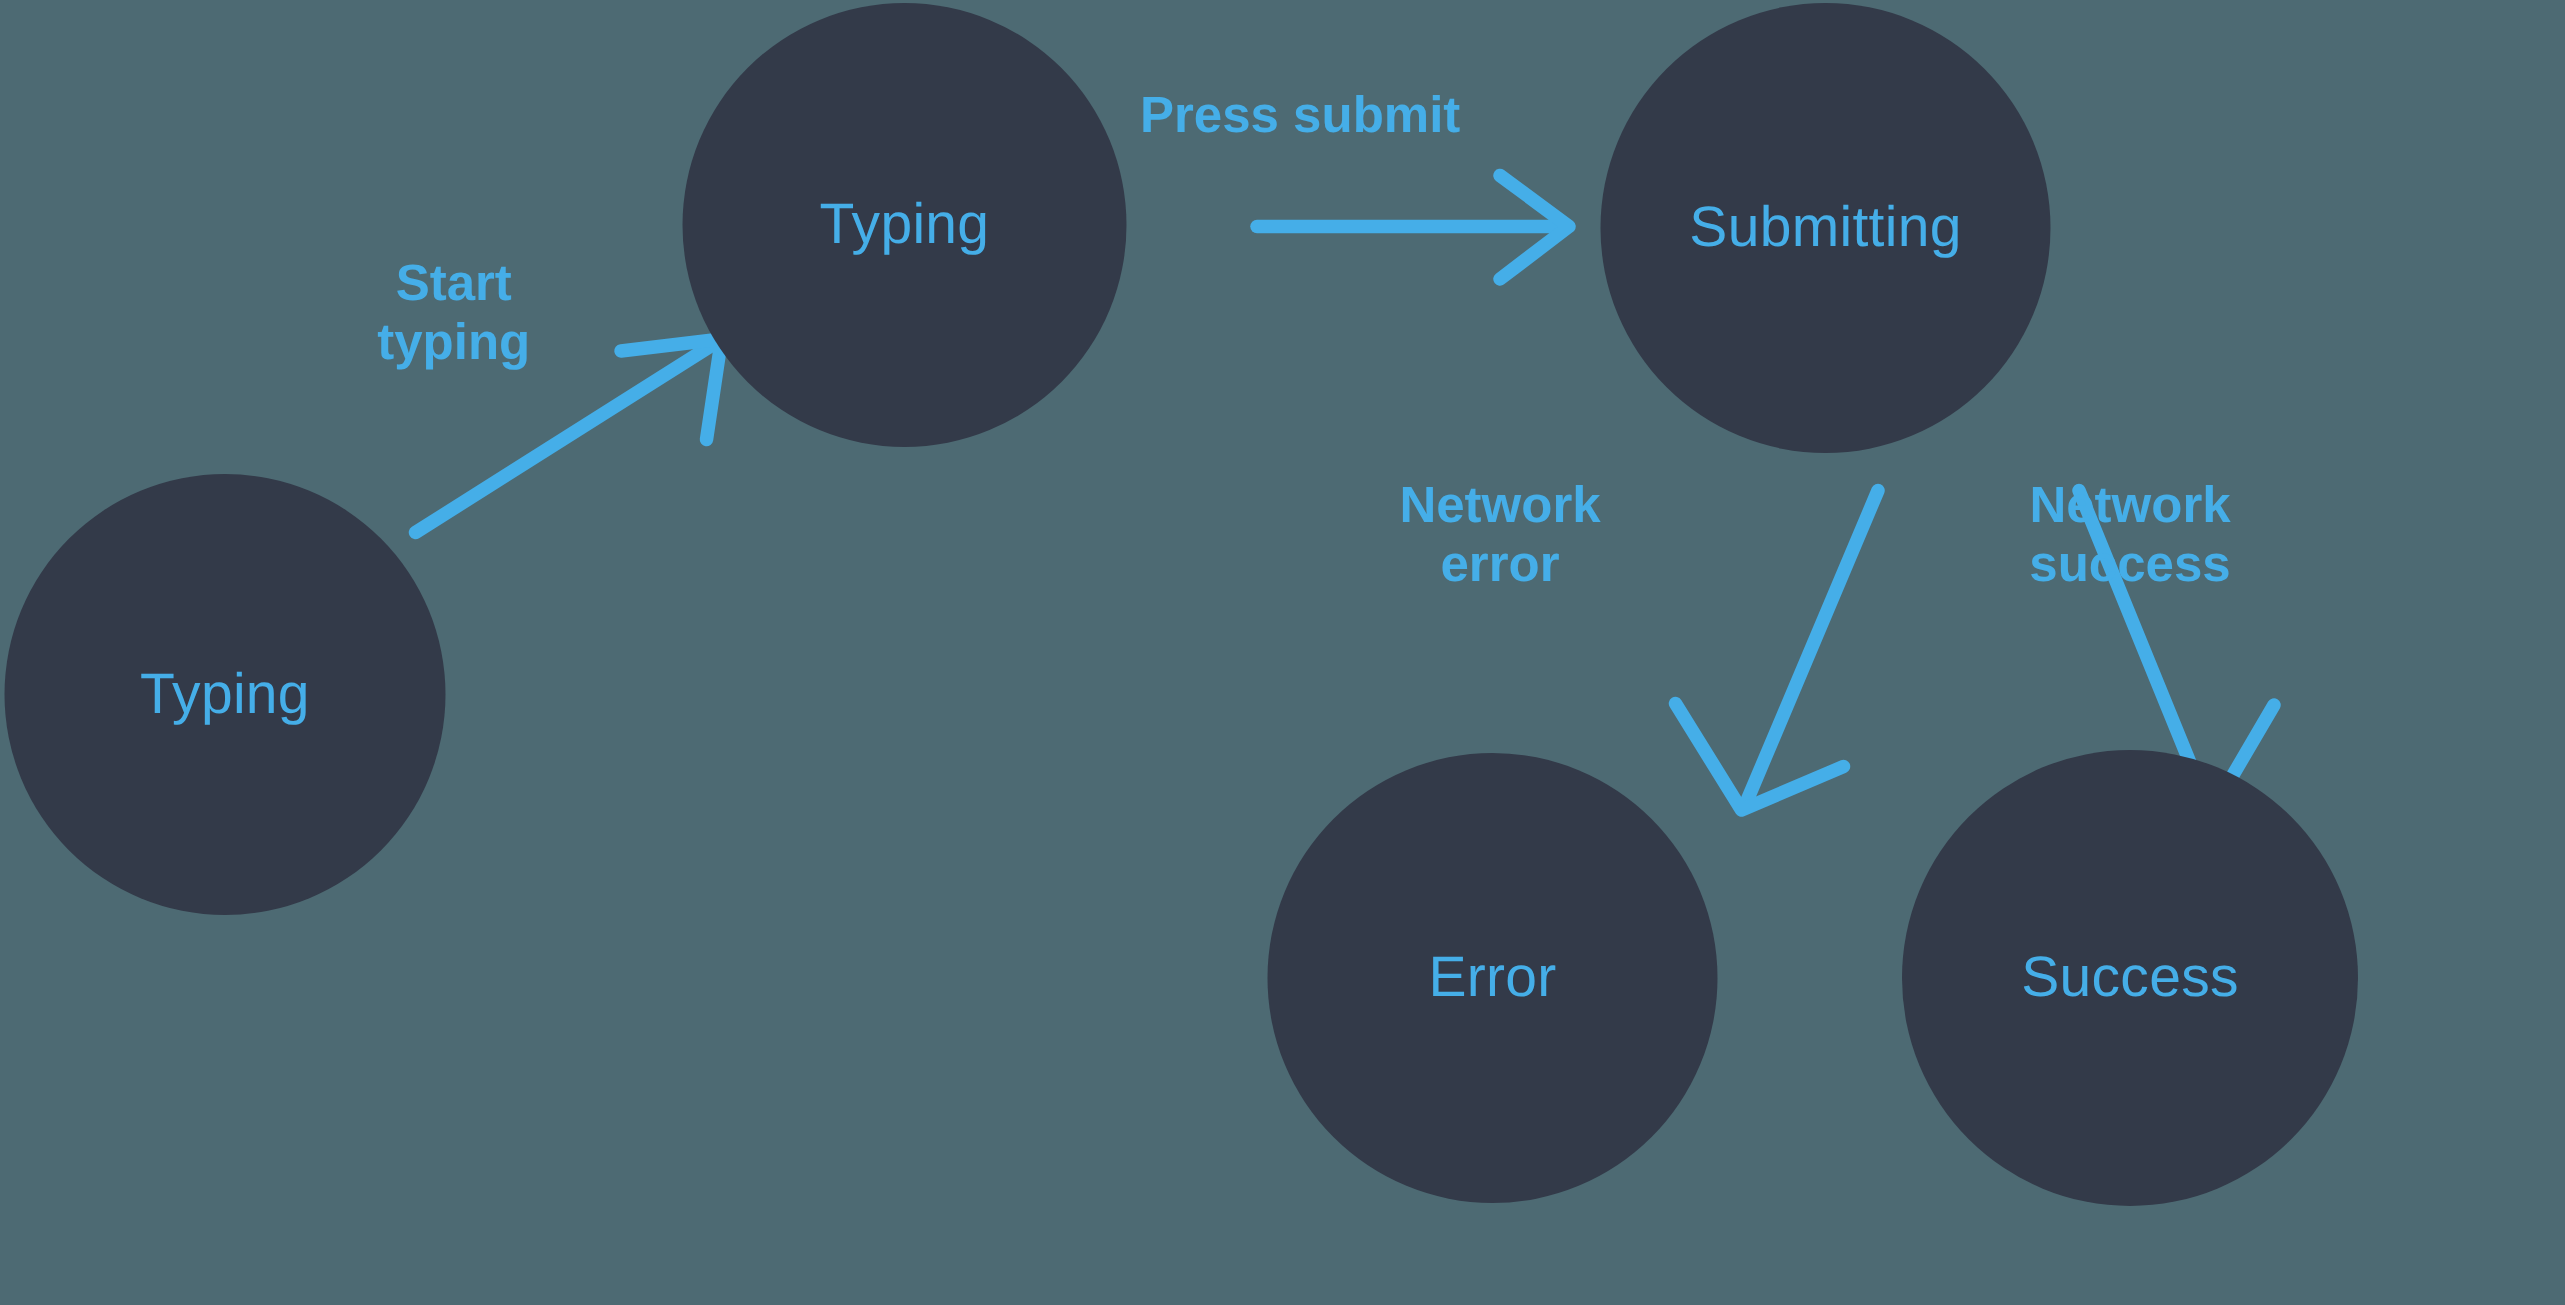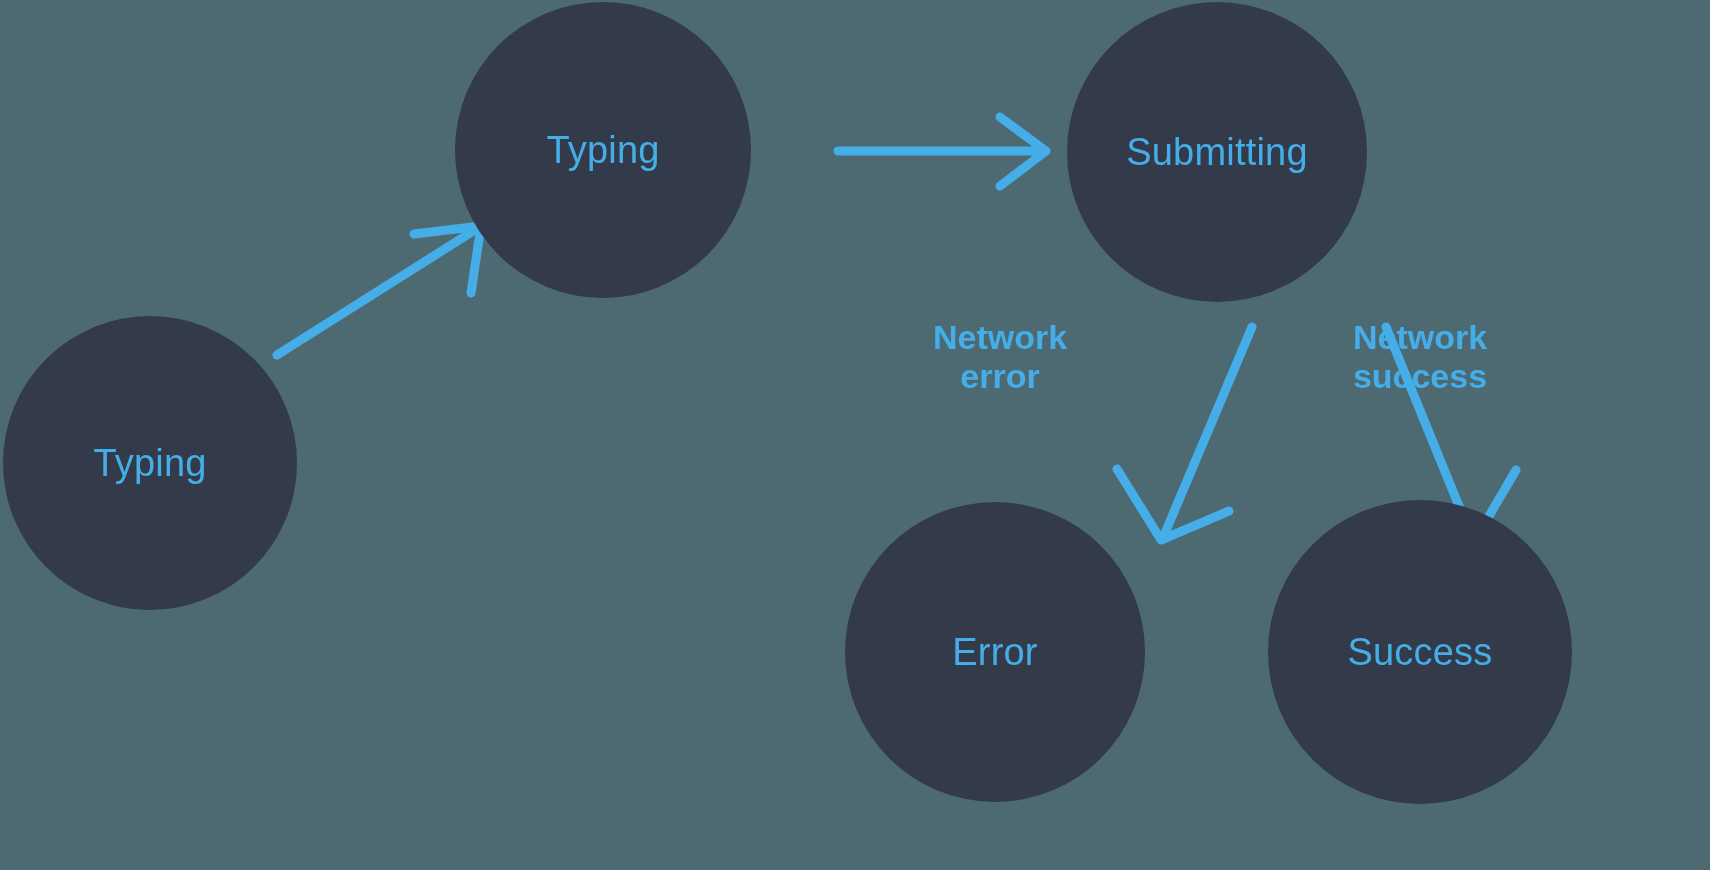--- a/index.html
+++ b/index.html
@@ -97,21 +97,24 @@
   </div>
 
   <div class="node" style="left:845px; top:502px; width:300px; height:300px;">
     <span class="node-label">Error</span>
   </div>
 
   <div class="node" style="left:1268px; top:500px; width:304px; height:304px;">
     <span class="node-label">Success</span>
   </div>
 
+  <div class="edge-label" style="left:215px; top:170px; width:175px;">Start
+typing</div>
 
+  <div class="edge-label" style="left:760px; top:58px; width:400px; text-align:left;">Press submit</div>
 
   <div class="edge-label" style="left:905px; top:318px; width:190px;">Network
 error</div>
 
   <div class="edge-label" style="left:1330px; top:318px; width:180px;">Network
 success</div>
 
 </div>
 
 </body></html>

